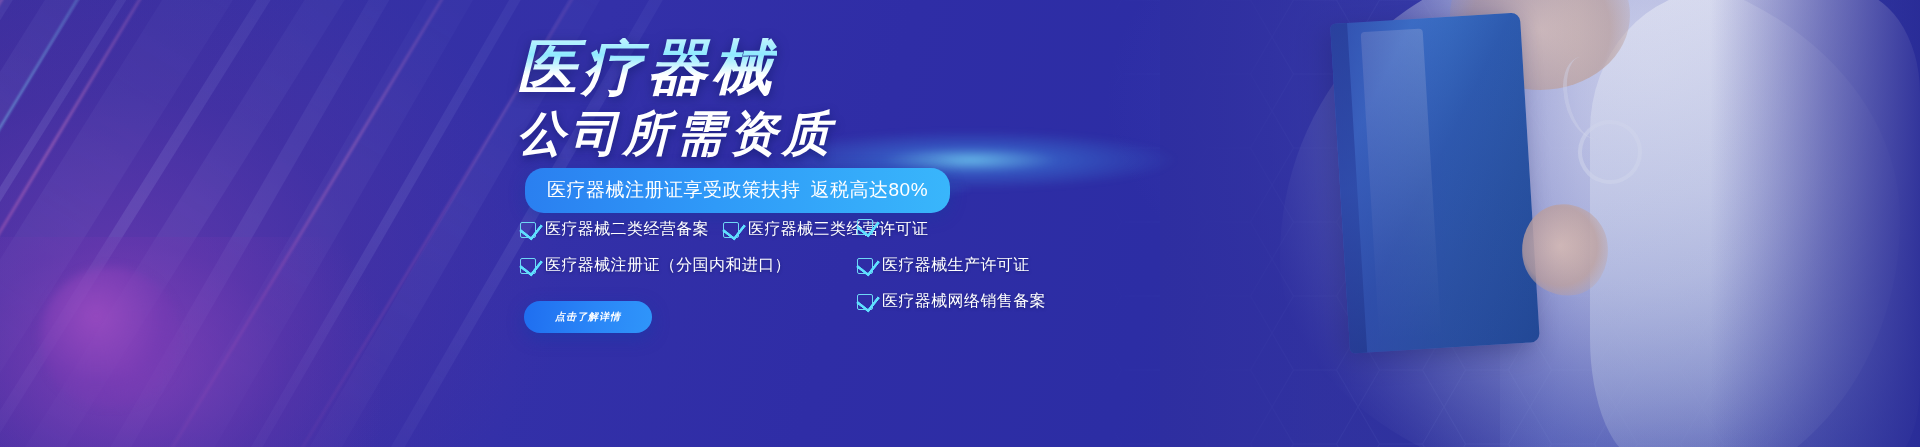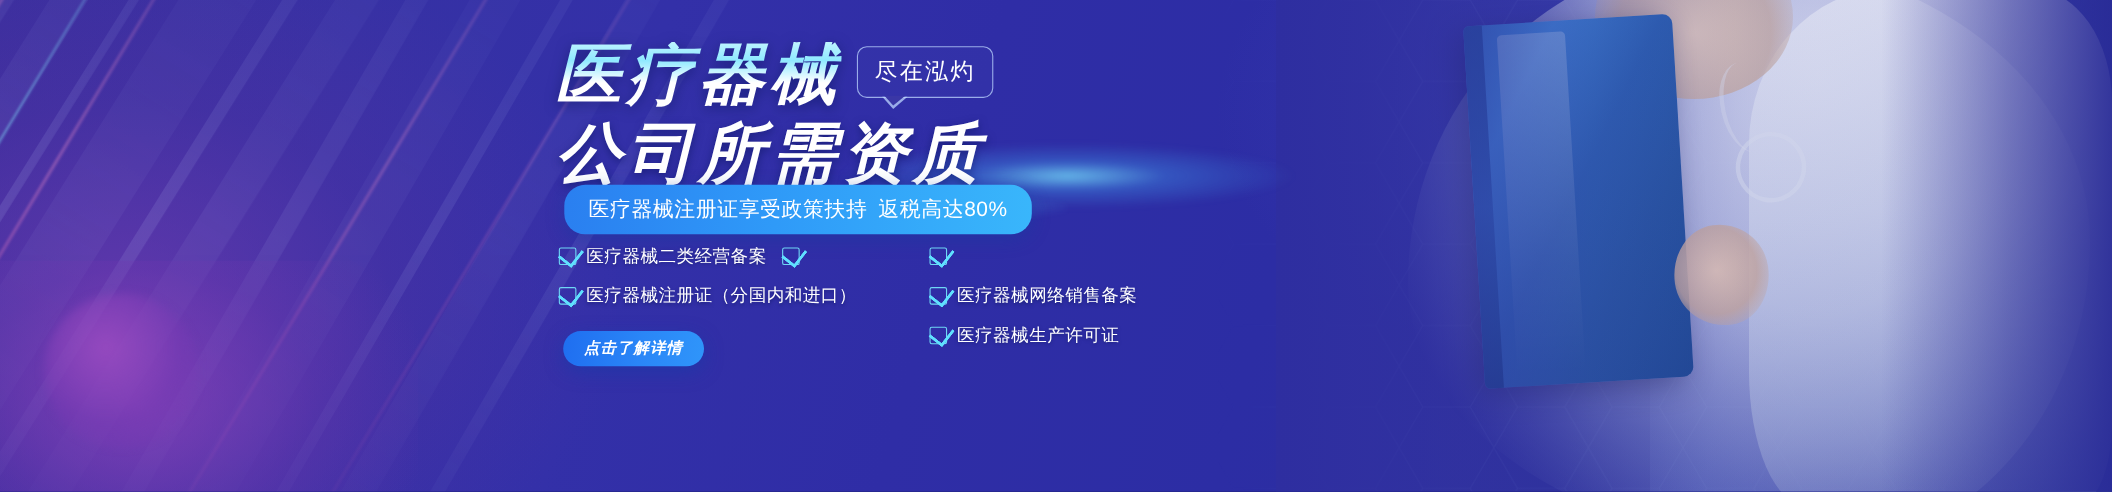--- a/index.html
+++ b/index.html
@@ -132,37 +132,37 @@
     border-left:4px solid rgba(228,233,246,.42);
     border-radius:40% 0 0 60%;
     transform:rotate(-6deg);
   }
   .photo-right-fade{
     position:absolute;right:0;top:0;width:210px;height:447px;
     background:linear-gradient(270deg, rgba(40,42,150,.92) 0%, rgba(44,46,152,.55) 45%, rgba(48,50,155,0) 100%);
   }
 
   
-  .content{position:absolute;left:0;top:0;width:1584px;height:447px;}
+  .content{position:absolute;left:12px;top:0;width:1584px;height:447px;}
 
   .title-wrap{position:absolute;left:505px;top:38px;width:560px;}
 
   .title-row{display:flex;align-items:center;gap:14px;}
   .title1{
     font-size:60px;font-weight:bold;font-style:italic;letter-spacing:5px;
     line-height:1;
     background:linear-gradient(180deg,#bff4ff 0%, #8fe9ff 28%, #ffffff 62%, #ffffff 100%);
     -webkit-background-clip:text;background-clip:text;color:transparent;
     -webkit-text-fill-color:transparent;
     filter:drop-shadow(0 3px 6px rgba(10,20,90,.55));
     white-space:nowrap;
   }
   .title2{
     margin-top:12px;
-    font-size:60px;font-weight:bold;font-style:italic;letter-spacing:5px;
+    font-size:48px;font-weight:bold;font-style:italic;letter-spacing:5px;
     line-height:1;color:#ffffff;white-space:nowrap;
     text-shadow:0 3px 8px rgba(10,20,90,.55);
   }
 
   .bubble{
     position:relative;
     border:1.6px solid rgba(190,215,255,.75);
     border-radius:9px;
     padding:8px 15px 9px;
     color:#ffffff;font-size:21px;letter-spacing:2px;white-space:nowrap;
@@ -187,21 +187,21 @@
     display:inline-flex;align-items:center;
     padding:9px 22px 10px;border-radius:19px;
     background:linear-gradient(92deg,#2a7ff0 0%, #2f9af8 45%, #39b6fb 100%);
     color:#ffffff;font-size:19px;letter-spacing:.5px;white-space:nowrap;
     box-shadow:0 4px 16px rgba(20,60,160,.45);
   }
   .subbar b{font-weight:normal;}
   .subbar .sp{display:inline-block;width:10px;}
 
   .checklist{position:absolute;left:508px;top:219px;width:560px;}
-  .ck-row{display:flex;align-items:center;height:28px;margin-bottom:8px;}
+  .ck-row{display:flex;align-items:flex-start;height:28px;margin-bottom:8px;}
   .ck-item{display:flex;align-items:center;white-space:nowrap;}
   .ck-item.col2{margin-left:14px;}
   .ck-box{
     position:relative;width:16px;height:16px;flex:0 0 16px;
     border:1.5px solid #6fd7f5;border-radius:2px;margin-right:9px;
   }
   .ck-box:after{
     content:"";position:absolute;left:2px;top:-4px;
     width:13px;height:16px;
     border-right:3.2px solid #5fe0ff;border-bottom:3.2px solid #5fe0ff;
@@ -210,21 +210,21 @@
   }
   .ck-label{color:#ffffff;font-size:16px;letter-spacing:.4px;text-shadow:0 1px 3px rgba(10,20,80,.5);}
 
   .right-col{position:absolute;left:845px;top:219px;width:300px;}
 
   .cta{
     position:absolute;left:512px;top:301px;
     display:inline-flex;align-items:center;justify-content:center;
     width:128px;height:32px;border-radius:17px;
     background:linear-gradient(95deg,#1f6ef0 0%, #2a86f7 55%, #2f95fa 100%);
-    color:#ffffff;font-size:14px;font-weight:bold;font-style:italic;letter-spacing:1px;
+    color:#ffffff;font-size:10px;font-weight:bold;font-style:italic;letter-spacing:1px;
     box-shadow:0 5px 16px rgba(20,60,170,.55);
     cursor:pointer;white-space:nowrap;
   }
 </style>
 </head>
 <body>
 
 <div class="stage">
 
   <div class="bg-base"></div>
@@ -294,66 +294,66 @@
   </div>
 
   <div class="bg-cyanflare"></div>
   <div class="bg-cyanflare2"></div>
 
   <div class="content">
 
     <div class="title-wrap">
       <div class="title-row">
         <div class="title1">医疗器械</div>
-        <div class="bubble">尽在泓灼</div>
       </div>
       <div class="title2">公司所需资质</div>
     </div>
 
     <div class="subbar">
       <span>医疗器械注册证</span>
       <b>享受政策扶持</b>
       <span class="sp"></span>
       <span>返税高达80%</span>
     </div>
 
     <div class="checklist">
       <div class="ck-row">
         <div class="ck-item">
           <span class="ck-box"></span>
           <span class="ck-label">医疗器械二类经营备案</span>
         </div>
         <div class="ck-item col2">
           <span class="ck-box"></span>
+          <span class="ck-label">医疗器械三类经营许可证</span>
         </div>
       </div>
       <div class="ck-row">
         <div class="ck-item">
           <span class="ck-box"></span>
           <span class="ck-label">医疗器械注册证（分国内和进口）</span>
         </div>
       </div>
     </div>
 
     <div class="right-col">
       <div class="ck-row">
         <div class="ck-item">
           <span class="ck-box"></span>
         </div>
       </div>
       <div class="ck-row">
         <div class="ck-item">
           <span class="ck-box"></span>
+          <span class="ck-label">医疗器械生产许可证</span>
+        </div>
+      </div>
+      <div class="ck-row">
+        <div class="ck-item">
+          <span class="ck-box"></span>
           <span class="ck-label">医疗器械网络销售备案</span>
-        </div>
-      </div>
-      <div class="ck-row">
-        <div class="ck-item">
-          <span class="ck-box"></span>
-          <span class="ck-label">医疗器械生产许可证</span>
         </div>
       </div>
     </div>
 
     <div class="cta">点击了解详情</div>
 
   </div>
 </div>
 
 </body></html>

